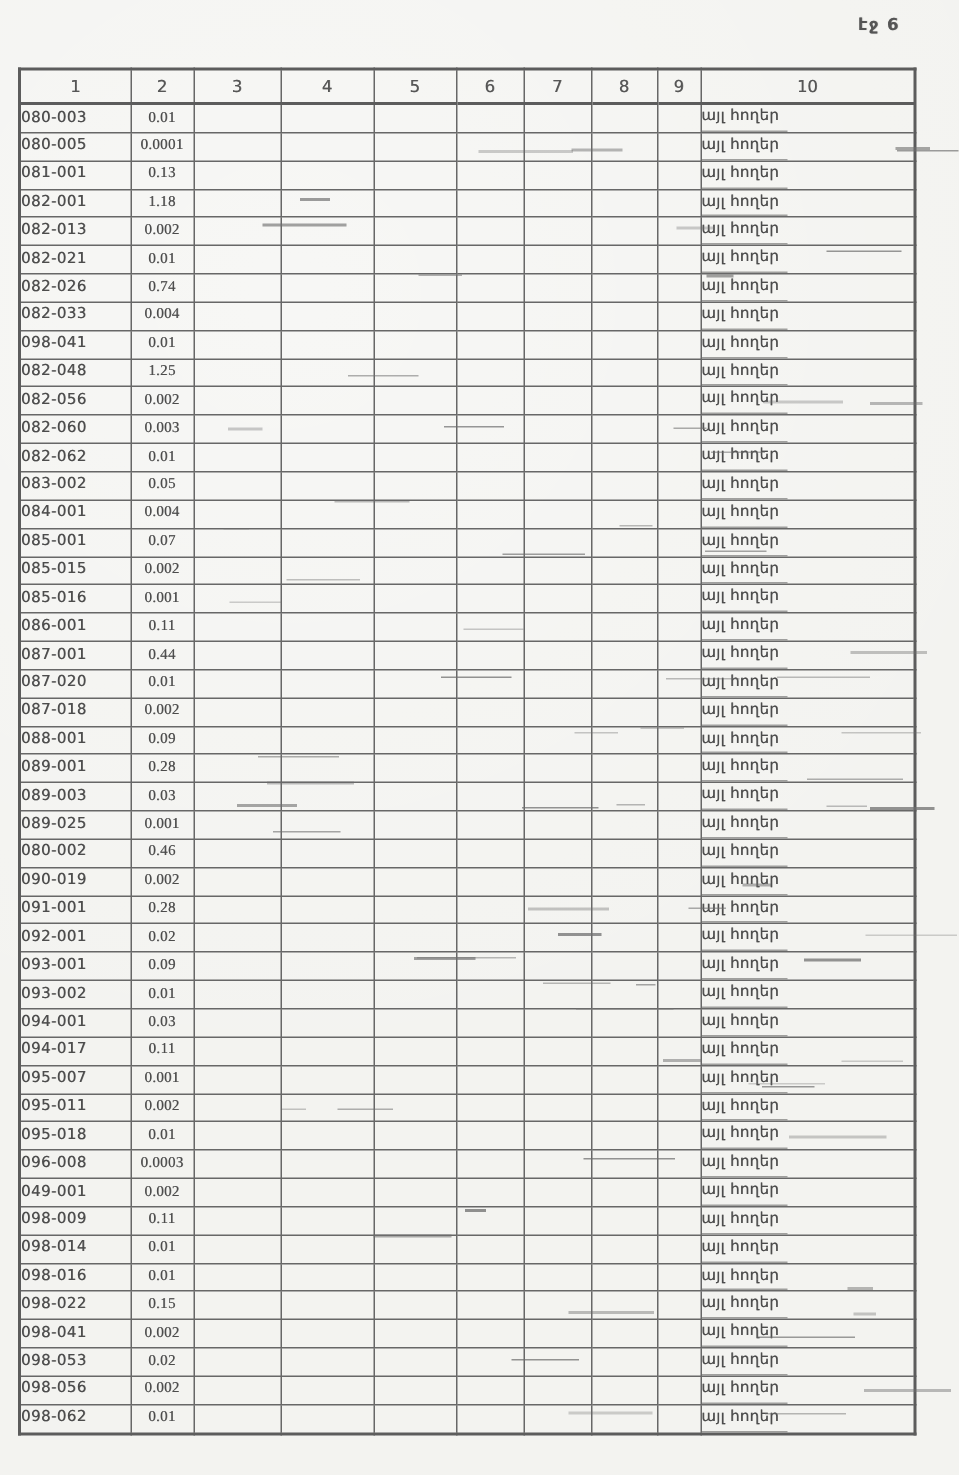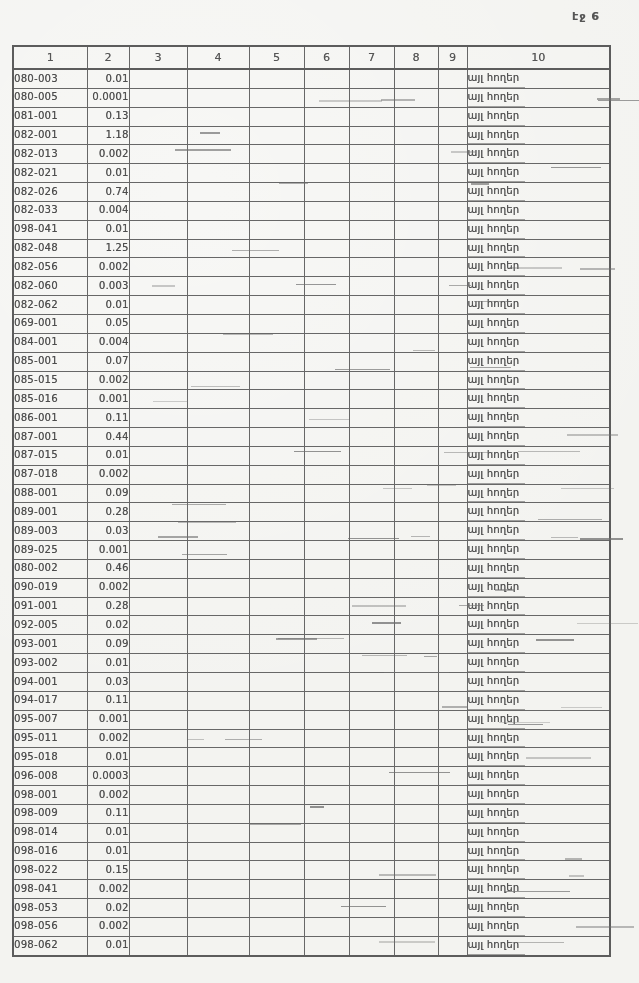--- a/index.html
+++ b/index.html
@@ -57,21 +57,21 @@
     font-size: 11px;
     text-align: center;
     color: #565656;
     border-bottom: 2px solid #5c5c5c;
   }
   table.scan-table td {
     height: 16.85px;
     line-height: 16.85px;
   }
   td.c-code { text-align: left; padding-left: 4px; letter-spacing: 0.3px; }
-  td.c-val  { text-align: right; letter-spacing: 0.2px; }
+  td.c-val  { text-align: center; letter-spacing: 0.2px; font-family: Liberation Serif, serif; }
   td.c-mid  { border-bottom: 1px dashed #8f8f8f; border-top: 1px dashed #8f8f8f; }
   td.c-lbl  { text-align: left; padding-left: 5px; letter-spacing: 0.2px; }
   td.c-lbl span.lbl-text {
     display: inline-block;
     border-bottom: 1px solid rgba(90,90,90,0.55);
     padding-right: 6px;
   }
   .noise-overlay {
     position: absolute;
     left: 12px;
@@ -270,21 +270,21 @@
           <td class="c-mid"></td>
           <td class="c-mid"></td>
           <td class="c-mid"></td>
           <td class="c-mid"></td>
           <td class="c-mid"></td>
           <td class="c-mid"></td>
           <td class="c-mid"></td>
           <td class="c-lbl"><span class="lbl-text">այլ հողեր</span></td>
         </tr>
         <tr>
-          <td class="c-code">069-001</td>
+          <td class="c-code">083-002</td>
           <td class="c-val">0.05</td>
           <td class="c-mid"></td>
           <td class="c-mid"></td>
           <td class="c-mid"></td>
           <td class="c-mid"></td>
           <td class="c-mid"></td>
           <td class="c-mid"></td>
           <td class="c-mid"></td>
           <td class="c-lbl"><span class="lbl-text">այլ հողեր</span></td>
         </tr>
@@ -354,21 +354,21 @@
           <td class="c-mid"></td>
           <td class="c-mid"></td>
           <td class="c-mid"></td>
           <td class="c-mid"></td>
           <td class="c-mid"></td>
           <td class="c-mid"></td>
           <td class="c-mid"></td>
           <td class="c-lbl"><span class="lbl-text">այլ հողեր</span></td>
         </tr>
         <tr>
-          <td class="c-code">087-015</td>
+          <td class="c-code">087-020</td>
           <td class="c-val">0.01</td>
           <td class="c-mid"></td>
           <td class="c-mid"></td>
           <td class="c-mid"></td>
           <td class="c-mid"></td>
           <td class="c-mid"></td>
           <td class="c-mid"></td>
           <td class="c-mid"></td>
           <td class="c-lbl"><span class="lbl-text">այլ հողեր</span></td>
         </tr>
@@ -462,21 +462,21 @@
           <td class="c-mid"></td>
           <td class="c-mid"></td>
           <td class="c-mid"></td>
           <td class="c-mid"></td>
           <td class="c-mid"></td>
           <td class="c-mid"></td>
           <td class="c-mid"></td>
           <td class="c-lbl"><span class="lbl-text">այլ հողեր</span></td>
         </tr>
         <tr>
-          <td class="c-code">092-005</td>
+          <td class="c-code">092-001</td>
           <td class="c-val">0.02</td>
           <td class="c-mid"></td>
           <td class="c-mid"></td>
           <td class="c-mid"></td>
           <td class="c-mid"></td>
           <td class="c-mid"></td>
           <td class="c-mid"></td>
           <td class="c-mid"></td>
           <td class="c-lbl"><span class="lbl-text">այլ հողեր</span></td>
         </tr>
@@ -570,21 +570,21 @@
           <td class="c-mid"></td>
           <td class="c-mid"></td>
           <td class="c-mid"></td>
           <td class="c-mid"></td>
           <td class="c-mid"></td>
           <td class="c-mid"></td>
           <td class="c-mid"></td>
           <td class="c-lbl"><span class="lbl-text">այլ հողեր</span></td>
         </tr>
         <tr>
-          <td class="c-code">098-001</td>
+          <td class="c-code">049-001</td>
           <td class="c-val">0.002</td>
           <td class="c-mid"></td>
           <td class="c-mid"></td>
           <td class="c-mid"></td>
           <td class="c-mid"></td>
           <td class="c-mid"></td>
           <td class="c-mid"></td>
           <td class="c-mid"></td>
           <td class="c-lbl"><span class="lbl-text">այլ հողեր</span></td>
         </tr>

